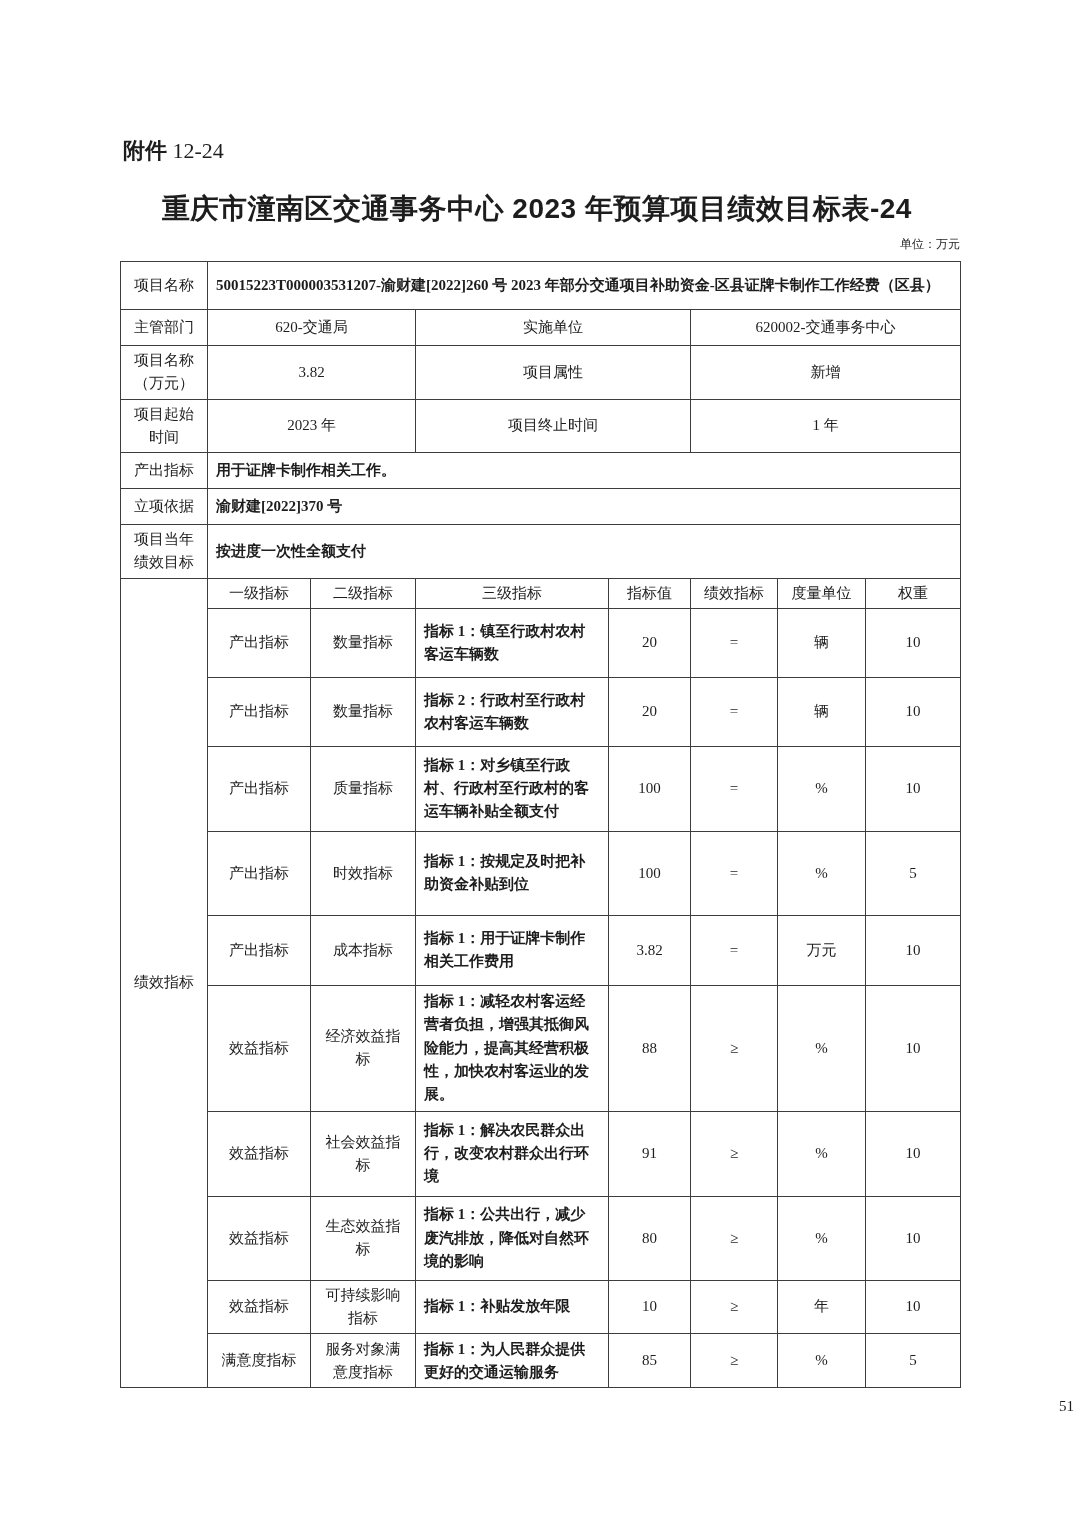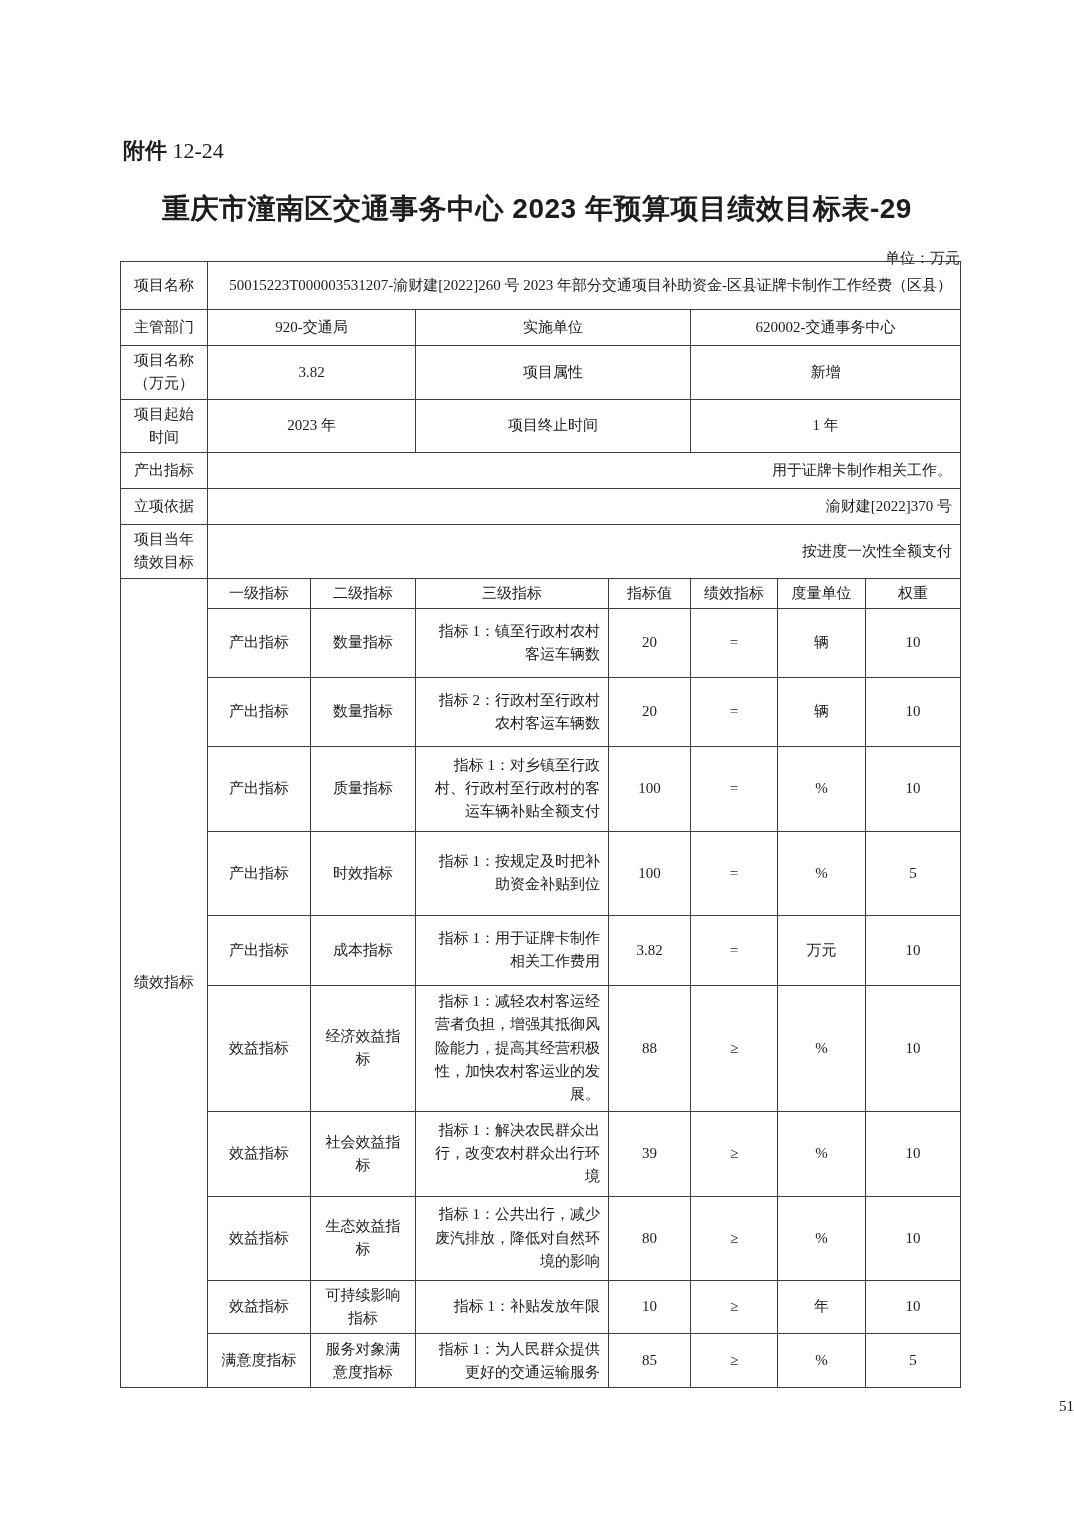--- a/index.html
+++ b/index.html
@@ -17,49 +17,49 @@
     font-size: 22px; white-space: nowrap;
   }
   .attachment .gothic { font-family: "Liberation Sans", "DejaVu Sans", sans-serif; font-weight: bold; }
   .doc-title {
     position: absolute; left: 0; top: 190px; width: 1074px;
     text-align: center;
     font-family: "Liberation Sans", "DejaVu Sans", sans-serif;
     font-weight: bold; font-size: 28px; letter-spacing: 0.5px;
   }
   .unit-note {
-    position: absolute; left: 120px; top: 249px; width: 840px;
-    text-align: right; font-size: 15px;
+    position: absolute; left: 120px; top: 236px; width: 840px;
+    text-align: right; font-size: 12px;
   }
   table.main {
     position: absolute; left: 120px; top: 261px; width: 840px;
     border-collapse: collapse; table-layout: fixed;
   }
   td, th {
     border: 1px solid #3d3d3d;
     font-size: 15px; font-weight: normal;
     text-align: center; vertical-align: middle;
     padding: 3px 8px; line-height: 1.55;
     word-break: break-word;
   }
-  .al { text-align: right; }
+  .al { text-align: left; font-weight: bold; }
   .footer-page {
     position: absolute; left: 0; top: 1398px; width: 1074px;
     text-align: right; font-size: 15px;
   }
 </style>
 </head>
 <body>
 
 <div class="attachment">
   <span class="gothic">附件</span>
   <span>12-24</span>
 </div>
 
-<div class="doc-title">重庆市潼南区交通事务中心 2023 年预算项目绩效目标表-29</div>
+<div class="doc-title">重庆市潼南区交通事务中心 2023 年预算项目绩效目标表-24</div>
 
 <div class="unit-note">单位：万元</div>
 
 <table class="main">
   <colgroup>
     <col style="width:87px">
       <col style="width:103px">
       <col style="width:105px">
       <col style="width:193px">
     <col style="width:82px">
@@ -67,21 +67,21 @@
       <col style="width:88px">
       <col style="width:95px">
   </colgroup>
   <tbody>
     <tr style="height:48px">
       <td>项目名称</td>
       <td colspan="7" class="al">50015223T000003531207-渝财建[2022]260 号 2023 年部分交通项目补助资金-区县证牌卡制作工作经费（区县）</td>
     </tr>
     <tr style="height:36px">
       <td>主管部门</td>
-      <td colspan="2">920-交通局</td>
+      <td colspan="2">620-交通局</td>
       <td colspan="2">实施单位</td>
       <td colspan="3">620002-交通事务中心</td>
     </tr>
     <tr style="height:44px">
       <td>项目名称（万元）</td>
       <td colspan="2">3.82</td>
       <td colspan="2">项目属性</td>
       <td colspan="3">新增</td>
     </tr>
     <tr style="height:44px">
@@ -163,21 +163,21 @@
       <td class="al">指标 1：减轻农村客运经营者负担，增强其抵御风险能力，提高其经营积极性，加快农村客运业的发展。</td>
       <td>88</td>
       <td>≥</td>
       <td>%</td>
       <td>10</td>
     </tr>
     <tr style="height:85px">
       <td>效益指标</td>
       <td>社会效益指标</td>
       <td class="al">指标 1：解决农民群众出行，改变农村群众出行环境</td>
-      <td>39</td>
+      <td>91</td>
       <td>≥</td>
       <td>%</td>
       <td>10</td>
     </tr>
     <tr style="height:84px">
       <td>效益指标</td>
       <td>生态效益指标</td>
       <td class="al">指标 1：公共出行，减少废汽排放，降低对自然环境的影响</td>
       <td>80</td>
       <td>≥</td>

